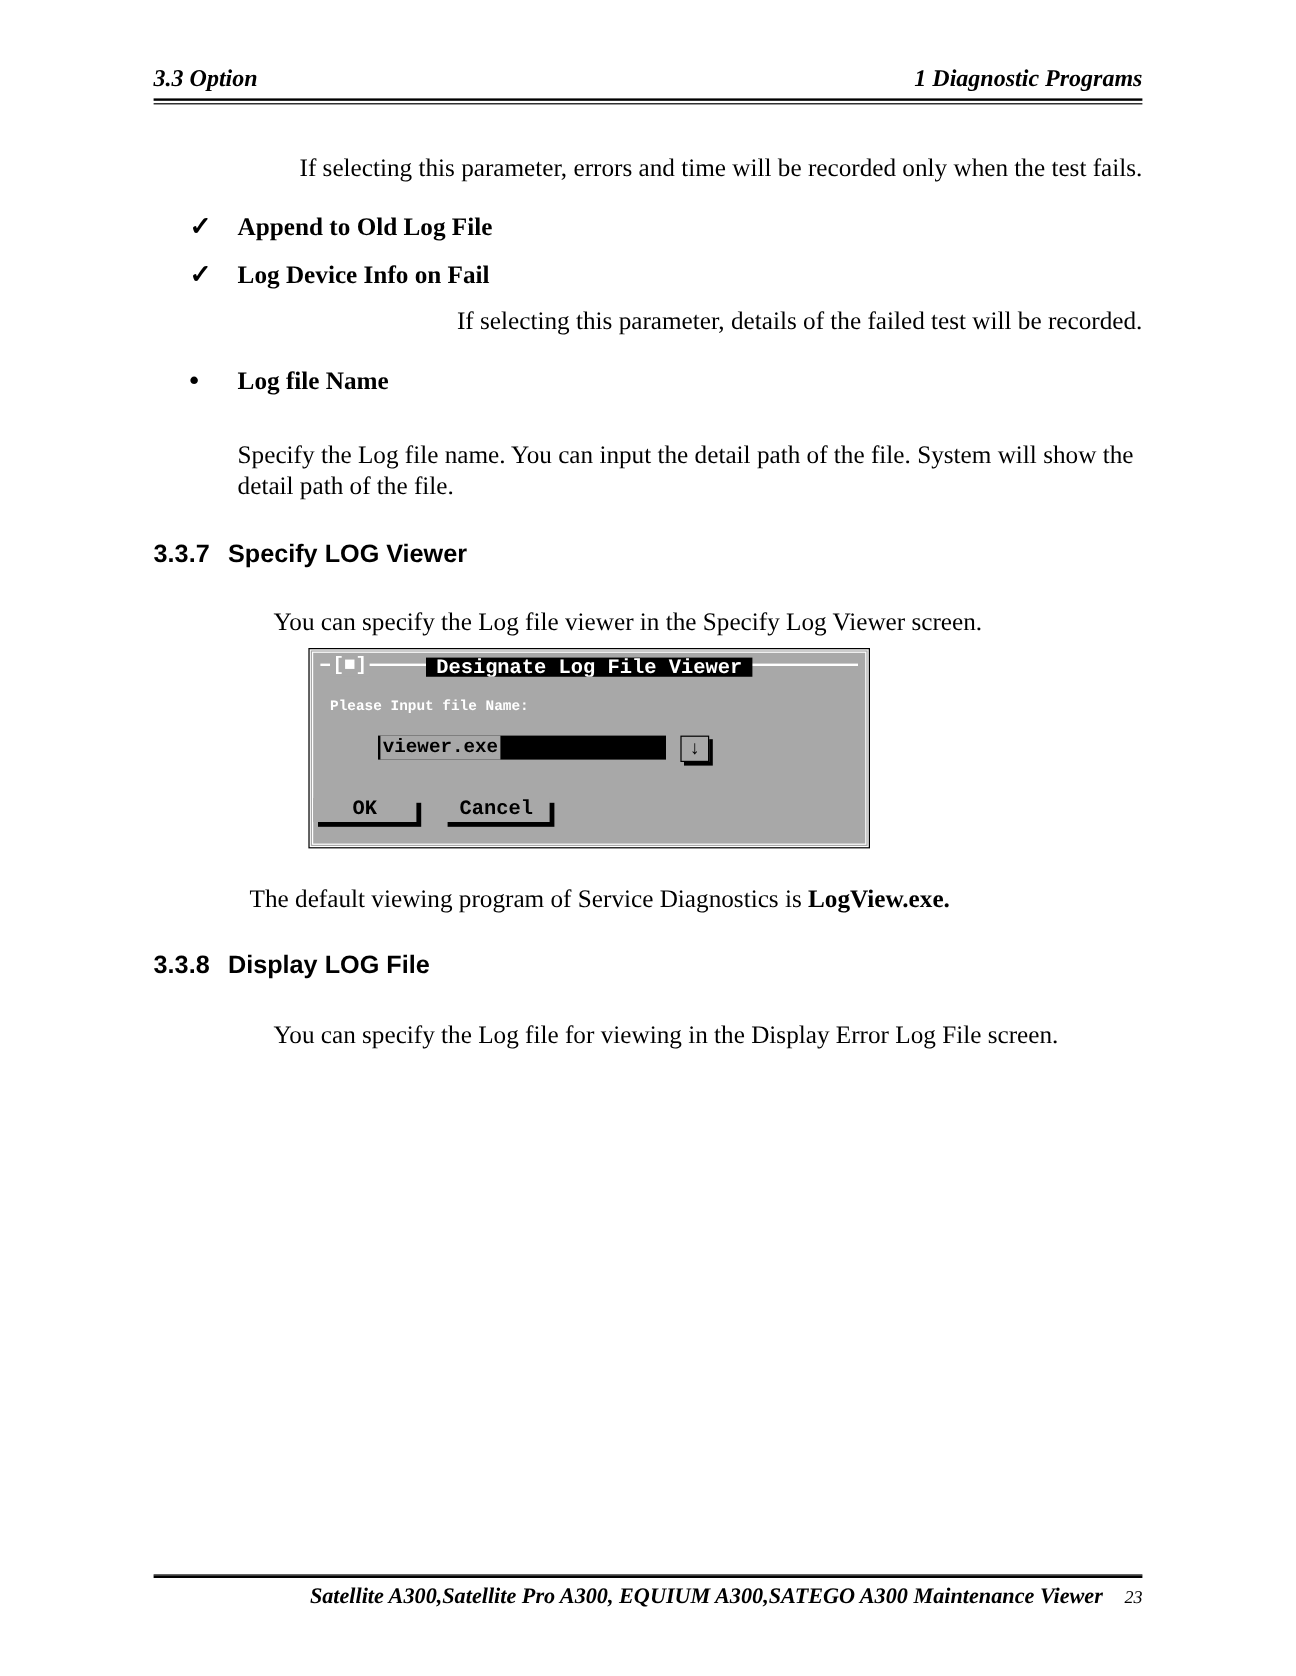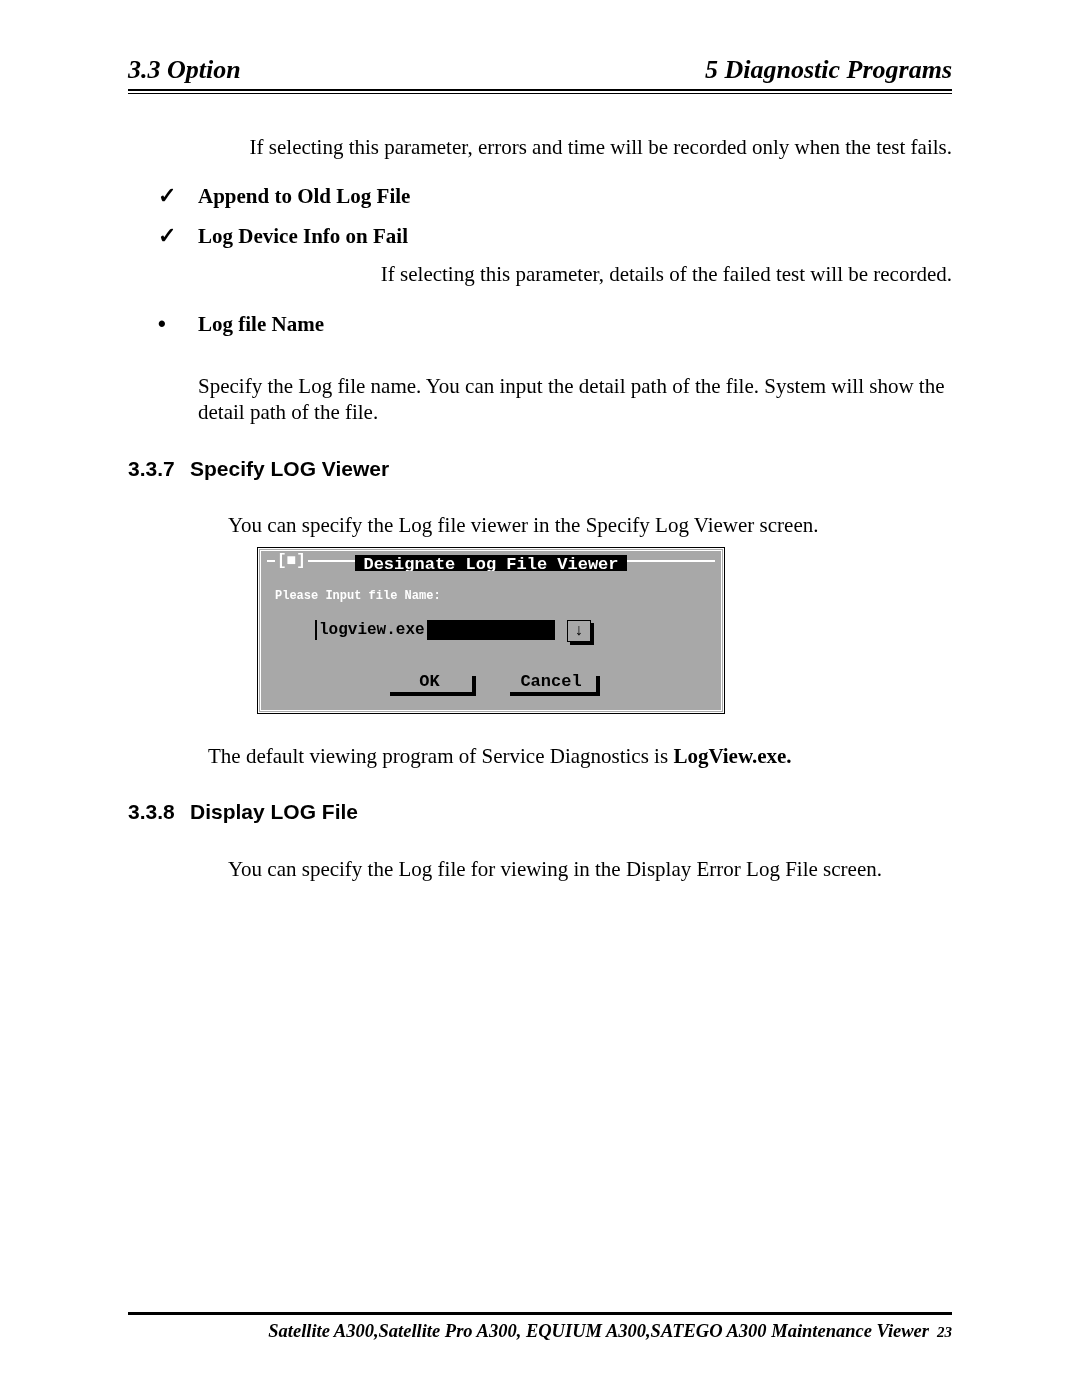--- a/index.html
+++ b/index.html
@@ -14,21 +14,21 @@
     height: 1397px;
     position: relative;
     box-sizing: border-box;
     padding: 55px 128px 0 128px;
   }
   .header {
     display: flex;
     justify-content: space-between;
     font-style: italic;
     font-weight: bold;
-    font-size: 26px;
+    font-size: 20px;
     padding-bottom: 4px;
   }
   .hr-thick {
     border: none;
     border-top: 2.5px solid #000;
     margin: 0 0 2px 0;
   }
   .hr-thin {
     border: none;
     border-top: 1px solid #000;
@@ -164,22 +164,22 @@
     background: #a8a8a8;
     color: #000;
     font-size: 16px;
     text-align: center;
     line-height: 20px;
     border: 1px solid #000;
     box-shadow: 3px 3px 0 #000;
   }
   .dialog-buttons {
     display: flex;
-    justify-content: center;
-    gap: 34px;
+    justify-content: flex-start;
+    gap: 22px;
     margin-top: 30px;
   }
   .dialog-btn {
     color: #000;
     font-size: 17px;
     font-weight: bold;
     padding: 0 14px;
     height: 20px;
     line-height: 20px;
     box-shadow: 4px 4px 0 #000;
@@ -199,33 +199,33 @@
   }
   .footer {
     font-style: italic;
     font-weight: bold;
     font-size: 18.5px;
     text-align: right;
     margin-top: 6px;
   }
   .footer .pnum {
     font-style: italic;
-    font-weight: bold;
+    font-weight: normal;
     font-size: 15px;
-    margin-left: 8px;
+    margin-left: 18px;
   }
 </style>
 </head>
 <body>
 
 <div class="page">
 
   <div class="header">
     <div>3.3 Option</div>
-    <div>5  Diagnostic Programs</div>
+    <div>1  Diagnostic Programs</div>
   </div>
   <hr class="hr-thick">
   <hr class="hr-thin">
 
   <div class="content">
 
     <div class="para-indent">If selecting this parameter, errors and time will be recorded only when the test fails.</div>
 
     <div class="bullet-row">
       <span class="bullet-mark">✓</span>
@@ -253,21 +253,21 @@
     <div class="dialog-wrap">
       <div class="dialog">
         <div class="dialog-title-row">
           <div class="dialog-title-line"></div>
           <div class="dialog-close">[■]</div>
           <div class="dialog-title"><span>Designate Log File Viewer</span></div>
         </div>
         <div class="dialog-prompt">Please Input file Name:</div>
         <div class="dialog-input-row">
           <div class="dialog-input">
-            <span class="dialog-input-text">logview.exe</span>
+            <span class="dialog-input-text">viewer.exe</span>
           </div>
           <div class="dialog-dropdown">↓</div>
         </div>
         <div class="dialog-buttons">
           <div class="dialog-btn ok">OK</div>
           <div class="dialog-btn cancel">Cancel</div>
         </div>
       </div>
     </div>
 

